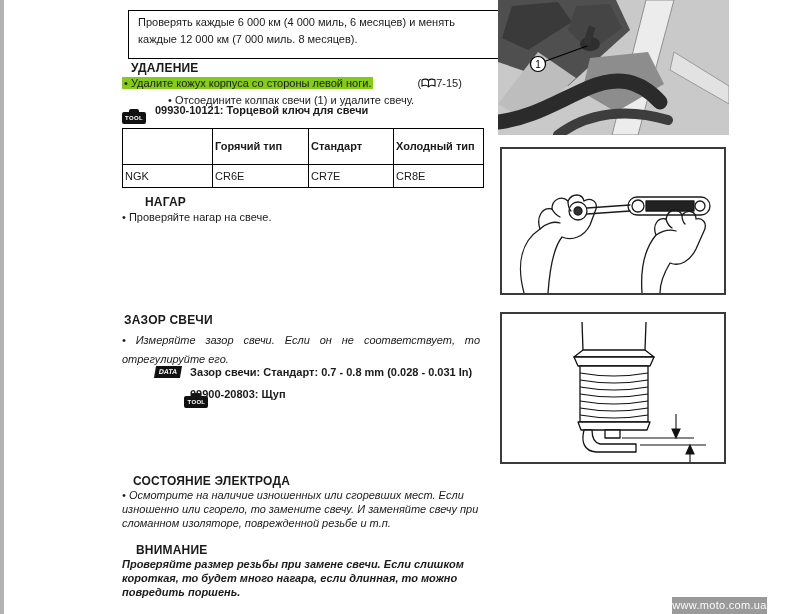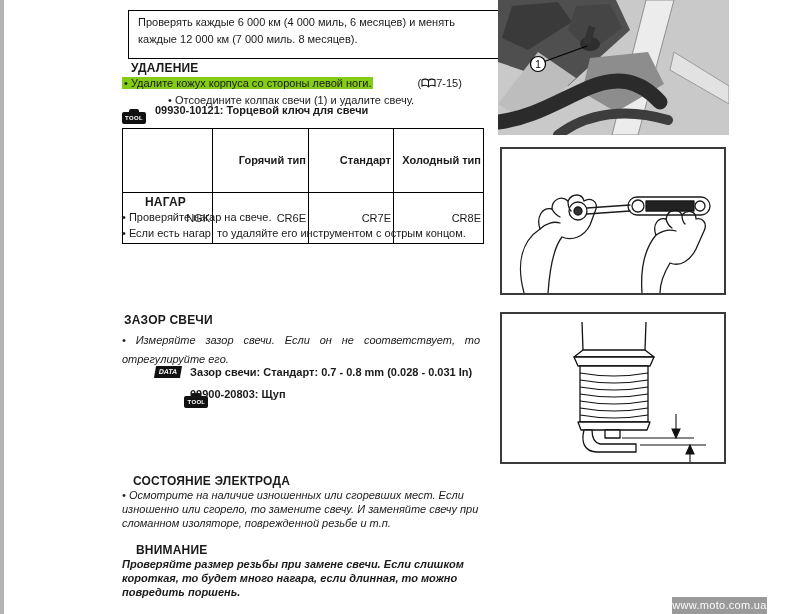--- a/index.html
+++ b/index.html
@@ -24,22 +24,22 @@
               border-radius:2px;color:#fff;font-size:6px;font-weight:bold;text-align:center;
               line-height:12px;letter-spacing:.3px;}
   .tool-badge::before{content:"";position:absolute;top:-3px;left:7px;width:10px;height:3px;
               background:#111;border-radius:2px 2px 0 0;}
   .data-badge{display:inline-block;width:26px;height:12px;background:#111;transform:skewX(-10deg);
               color:#fff;font-size:7px;font-weight:bold;text-align:center;line-height:12px;}
   .ref-line{font-size:11px;font-weight:bold;}
 
   
   table.spec{border-collapse:collapse;table-layout:fixed;font-size:11px;}
-  table.spec td,table.spec th{border:1px solid #000;text-align:right;vertical-align:middle;
-              padding:17px 2px;background:#fff;}
+  table.spec td,table.spec th{border:1px solid #000;text-align:left;vertical-align:middle;
+              padding:3px 2px;background:#fff;}
   table.spec th{font-weight:bold;height:29px;line-height:13px;}
   table.spec td{height:16px;}
 
   .para{font-size:11px;font-style:italic;}
   .just{text-align:justify;}
   .bold{font-weight:bold;}
 
   
   .fig-frame{border:2px solid #3a3a3a;background:#fff;}
   .watermark{left:672px;top:597px;width:95px;height:17px;background:#9a9a9a;color:#fdfdfd;
@@ -93,21 +93,20 @@
       <td>CR6E</td>
       <td>CR7E</td>
       <td>CR8E</td>
     </tr>
   </tbody>
     </table>
 
   
   <div class="abs sec-head" style="left:124px;top:195px;padding-left:21px;">НАГАР</div>
   <div class="abs bullet-line" style="left:122px;top:210px;">• Проверяйте нагар на свече.</div>
-  <div class="abs bullet-line" style="left:122px;top:226px;">• Если есть нагар, то удаляйте его инструментом с острым концом.</div>
 
   
   <div class="abs sec-head" style="left:124px;top:313px;">ЗАЗОР СВЕЧИ</div>
   <div class="abs para just" style="left:122px;top:331px;width:358px;line-height:19px;">• Измеряйте зазор свечи. Если он не соответствует, то отрегулируйте его.</div>
 
   <span class="abs data-badge" style="left:155px;top:366px;">DATA</span>
   <div class="abs ref-line" style="left:190px;top:366px;">Зазор свечи: Стандарт: 0.7 - 0.8 mm (0.028 - 0.031 In)</div>
 
   <span class="abs tool-badge" style="left:156px;top:390px;">TOOL</span>
   <div class="abs ref-line" style="left:190px;top:388px;">09900-20803: Щуп</div>

